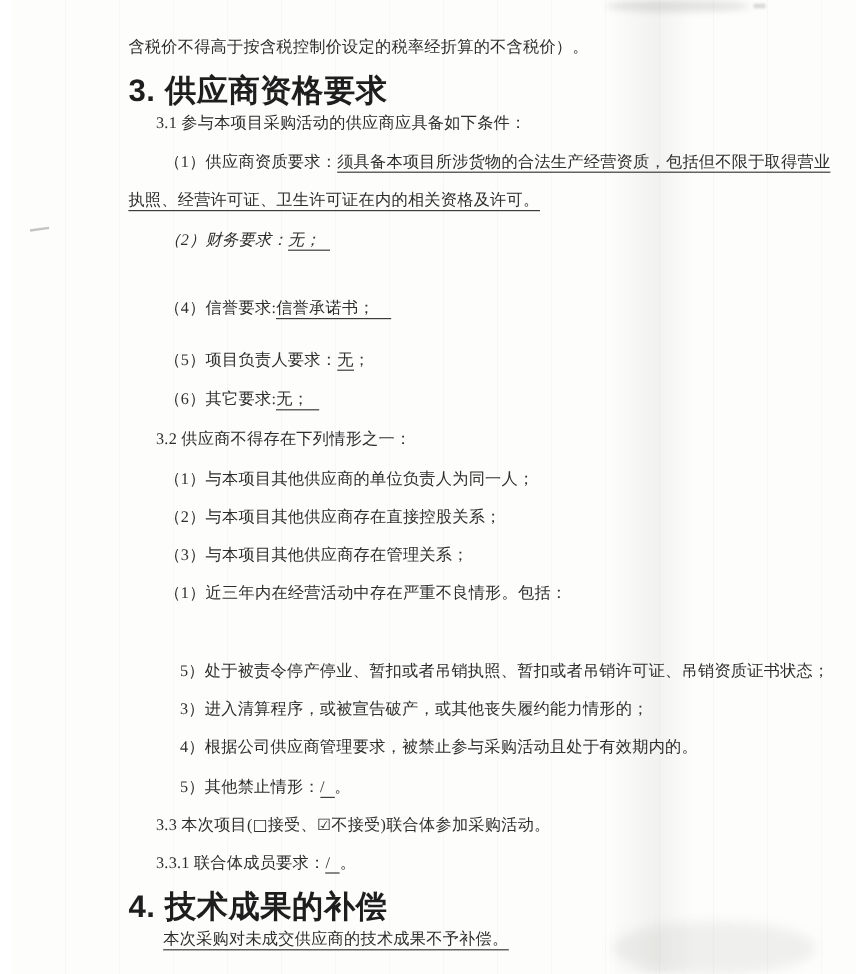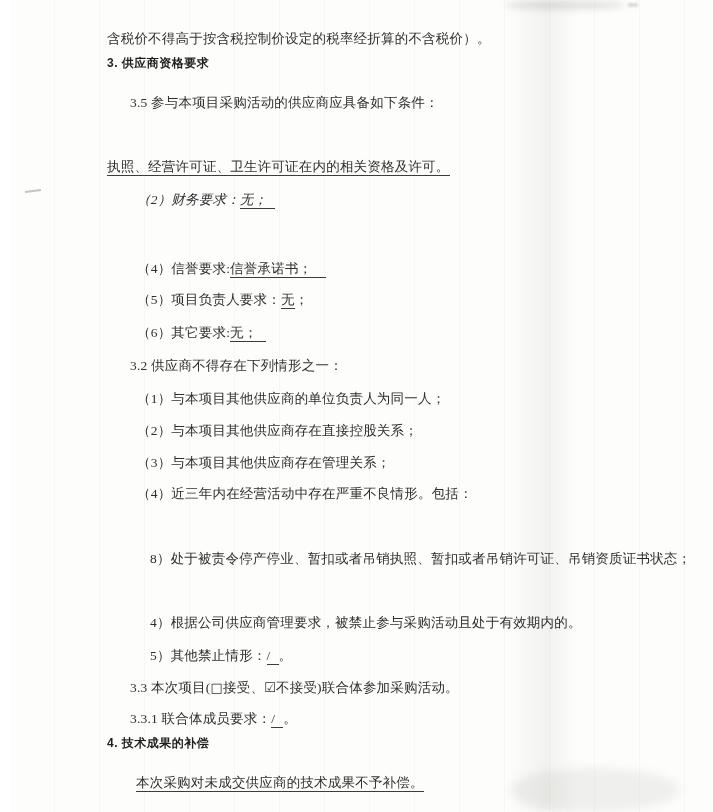--- a/index.html
+++ b/index.html
@@ -26,21 +26,21 @@
     white-space:nowrap;
     font-size:13.5px;
     line-height:17px;
     letter-spacing:0.2px;
   }
   .heading{
     position:absolute;
     white-space:nowrap;
     font-family:"Liberation Sans","DejaVu Sans",sans-serif;
     font-weight:bold;
-    font-size:12px;
+    font-size:26px;
     line-height:22px;
     color:#1e1e1e;
     letter-spacing:0.5px;
   }
   .u{
     border-bottom:1.2px solid #3c3c3c;
     padding-bottom:1px;
   }
   .u.pad{padding-right:14px;}
   .u.pad-sm{padding-right:8px;}
@@ -90,51 +90,55 @@
   <div class="smudge-bottom"></div>
   <div class="edge-dash"></div>
   <div class="speck-top-right"></div>
 
   <p class="line" style="left:97px;top:16px;">
     <span>含税价不得高于按含税控制价设定的税率经折算的不含税价）。</span>
   </p>
 
   <h2 class="heading" style="left:97px;top:42px;">3. 供应商资格要求</h2>
 
-  <p class="line" style="left:120px;top:80px;">3.5 参与本项目采购活动的供应商应具备如下条件：</p>
+  <p class="line" style="left:120px;top:80px;">3.1 参与本项目采购活动的供应商应具备如下条件：</p>
 
+  <p class="line" style="left:127px;top:112px;">
+    <span>（1）供应商资质要求：</span><span class="u">须具备本项目所涉货物的合法生产经营资质，包括但不限于取得营业</span>
+  </p>
   <p class="line" style="left:97px;top:144px;">
     <span class="u">执照、经营许可证、卫生许可证在内的相关资格及许可。</span>
   </p>
 
   <p class="line" style="left:127px;top:177px;font-style:italic;">
     <span>（2）财务要求：</span><span class="u pad-sm">无；</span>
   </p>
 
 
-  <p class="line" style="left:127px;top:246px;font-family:Liberation Serif, serif;">
+  <p class="line" style="left:127px;top:234px;font-family:Liberation Serif, serif;">
     <span>（4）信誉要求:</span><span class="u pad">信誉承诺书；</span>
   </p>
 
   <p class="line" style="left:127px;top:277px;">
     <span>（5）项目负责人要求：</span><span class="u">无</span><span>；</span>
   </p>
 
   <p class="line" style="left:127px;top:310px;">
     <span>（6）其它要求:</span><span class="u pad-sm">无；</span>
   </p>
 
   <p class="line" style="left:120px;top:343px;">3.2 供应商不得存在下列情形之一：</p>
 
   <p class="line" style="left:127px;top:376px;">（1）与本项目其他供应商的单位负责人为同一人；</p>
   <p class="line" style="left:127px;top:408px;">（2）与本项目其他供应商存在直接控股关系；</p>
   <p class="line" style="left:127px;top:440px;">（3）与本项目其他供应商存在管理关系；</p>
-  <p class="line" style="left:127px;top:471px;">（4）近三年内在经营活动中存在严重不良情形。包括：</p>
+  <p class="line" style="left:127px;top:471px;">（1）近三年内在经营活动中存在严重不良情形。包括：</p>
 
-  <p class="line" style="left:140px;top:536px;">8）处于被责令停产停业、暂扣或者吊销执照、暂扣或者吊销许可证、吊销资质证书状态；</p>
+  <p class="line" style="left:140px;top:536px;">5）处于被责令停产停业、暂扣或者吊销执照、暂扣或者吊销许可证、吊销资质证书状态；</p>
+  <p class="line" style="left:140px;top:568px;">3）进入清算程序，或被宣告破产，或其他丧失履约能力情形的；</p>
   <p class="line" style="left:140px;top:600px;">4）根据公司供应商管理要求，被禁止参与采购活动且处于有效期内的。</p>
 
   <p class="line" style="left:140px;top:633px;">
     <span>5）其他禁止情形：</span><span class="u pad-sm">/</span><span>。</span>
   </p>
 
   <p class="line" style="left:120px;top:665px;">
     <span>3.3 本次项目(</span><span class="checkbox">□</span><span>接受、</span><span class="checkbox">☑</span><span>不接受)</span><span>联合体参加采购活动。</span>
   </p>
 

